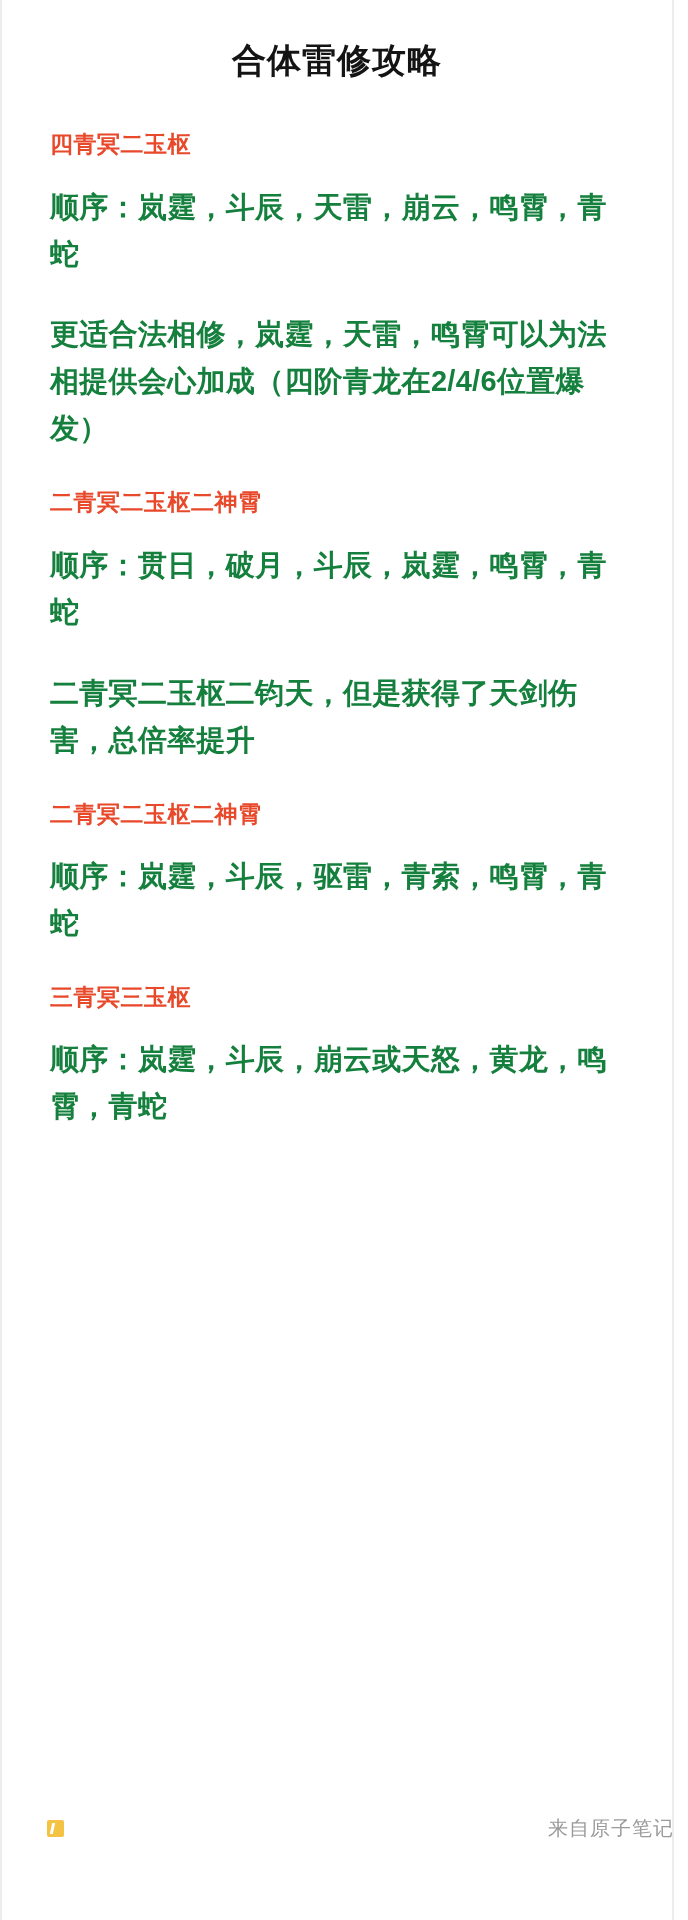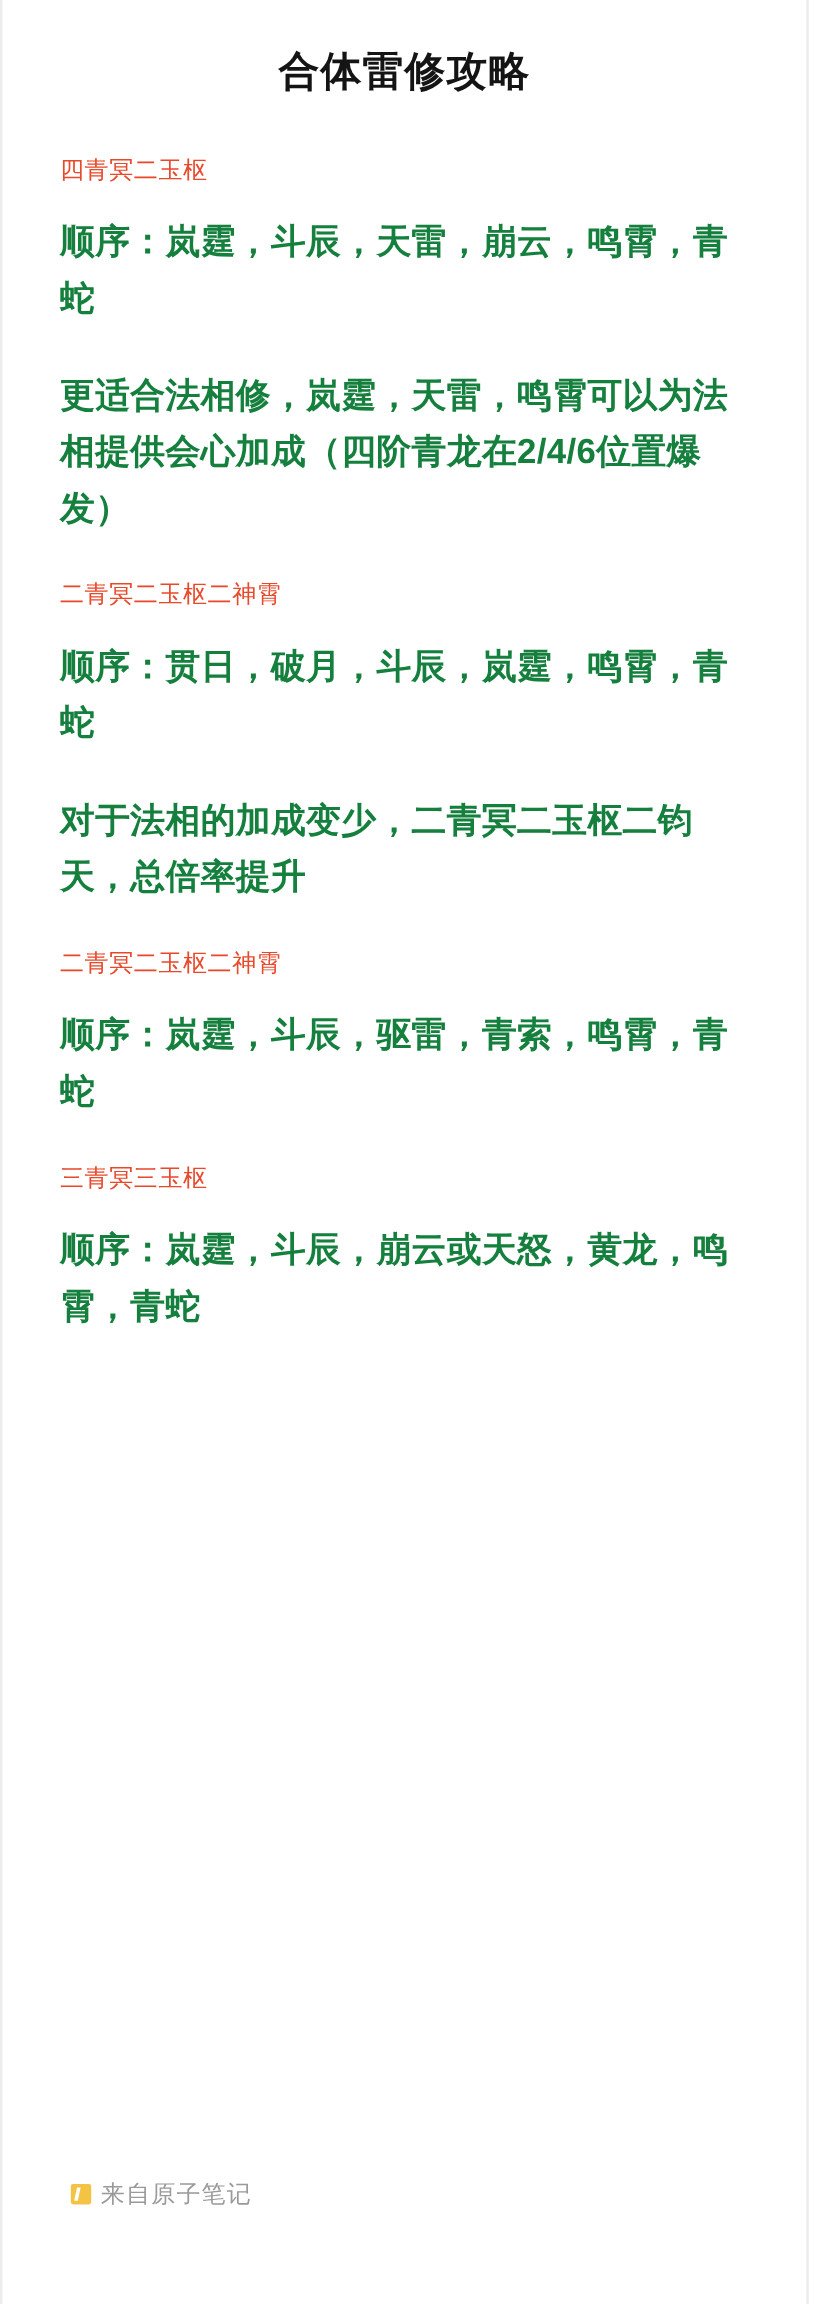--- a/index.html
+++ b/index.html
@@ -28,46 +28,46 @@
     text-align: center;
     color: #141414;
     letter-spacing: 1px;
     margin: 10px 0 46px 0;
     line-height: 1.3;
   }
   .section {
     margin-bottom: 10px;
   }
   .section-heading {
-    font-size: 20px;
-    font-weight: normal;
+    font-size: 23px;
+    font-weight: bold;
     color: #e8492b;
     line-height: 1.45;
     margin: 30px 0 22px 0;
     letter-spacing: 0.5px;
   }
   .para {
     font-size: 29px;
     line-height: 1.62;
     color: #15803d;
     margin: 0 0 34px 0;
     letter-spacing: 0.3px;
     word-break: break-all;
   }
   .para.bold {
     font-weight: bold;
   }
   .footer {
     position: absolute;
-    left: 16px;
+    left: 4px;
     right: 0;
     bottom: 78px;
     display: flex;
     align-items: center;
-    justify-content: flex-start;
+    justify-content: space-between;
     gap: 8px;
     padding-left: 43px;
   }
   .footer-mark {
     width: 17px;
     height: 17px;
     background: #f5c344;
     border-radius: 2px;
     display: inline-block;
     position: relative;
@@ -109,21 +109,21 @@
 
   <div class="section">
     <h2 class="section-heading">四青冥二玉枢</h2>
     <p class="para bold">顺序：岚霆，斗辰，天雷，崩云，鸣霄，青蛇</p>
     <p class="para bold">更适合法相修，岚霆，天雷，鸣霄可以为法相提供会心加成（四阶青龙在2/4/6位置爆发）</p>
   </div>
 
   <div class="section">
     <h2 class="section-heading">二青冥二玉枢二神霄</h2>
     <p class="para bold">顺序：贯日，破月，斗辰，岚霆，鸣霄，青蛇</p>
-    <p class="para bold">对于法相的加成变少，二青冥二玉枢二钧天，总倍率提升</p>
+    <p class="para bold">二青冥二玉枢二钧天，但是获得了天剑伤害，总倍率提升</p>
   </div>
 
   <div class="section">
     <h2 class="section-heading">二青冥二玉枢二神霄</h2>
     <p class="para bold">顺序：岚霆，斗辰，驱雷，青索，鸣霄，青蛇</p>
   </div>
 
   <div class="section">
     <h2 class="section-heading">三青冥三玉枢</h2>
     <p class="para bold">顺序：岚霆，斗辰，崩云或天怒，黄龙，鸣霄，青蛇</p>

